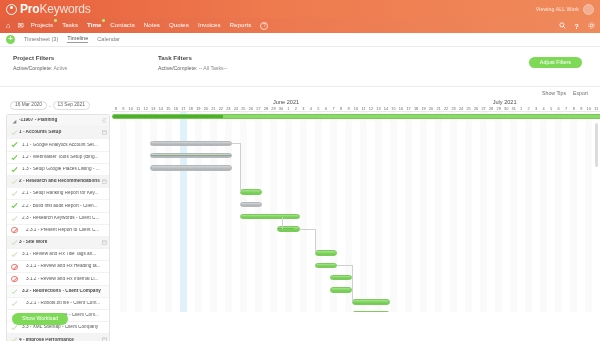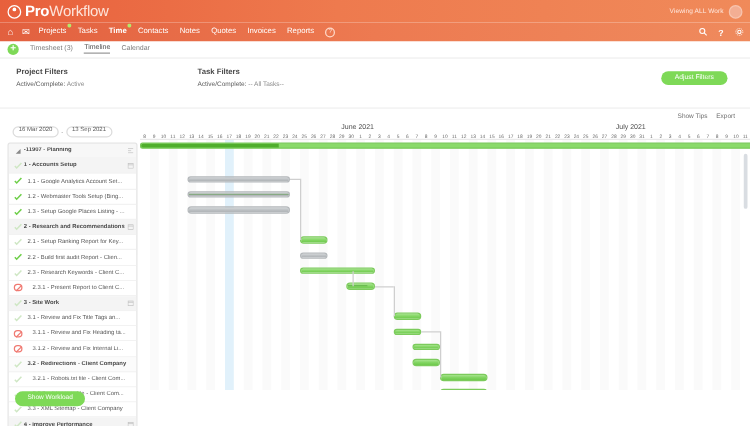--- a/index.html
+++ b/index.html
@@ -264,21 +264,21 @@
     width: 3px; height: 44px; border-radius:2px;
     background:#d9dde2; cursor:pointer;
   }
 </style>
 </head>
 <body>
 
 <div class="brandbar">
   <div class="logo-wrap">
     <span class="logo-mark"></span>
-    <span class="logo-text"><span>Pro</span><span class="lt-light">Workflow</span></span>
+    <span class="logo-text"><span>Pro</span><span class="lt-light">Keywords</span></span>
   </div>
   <div class="brand-right">
     <span class="viewing-label">Viewing ALL Work</span>
     <span class="avatar-circle"></span>
   </div>
 </div>
 
 <div class="mainnav">
   <span class="nav-ico">⌂</span>
   <span class="nav-ico">✉</span>

